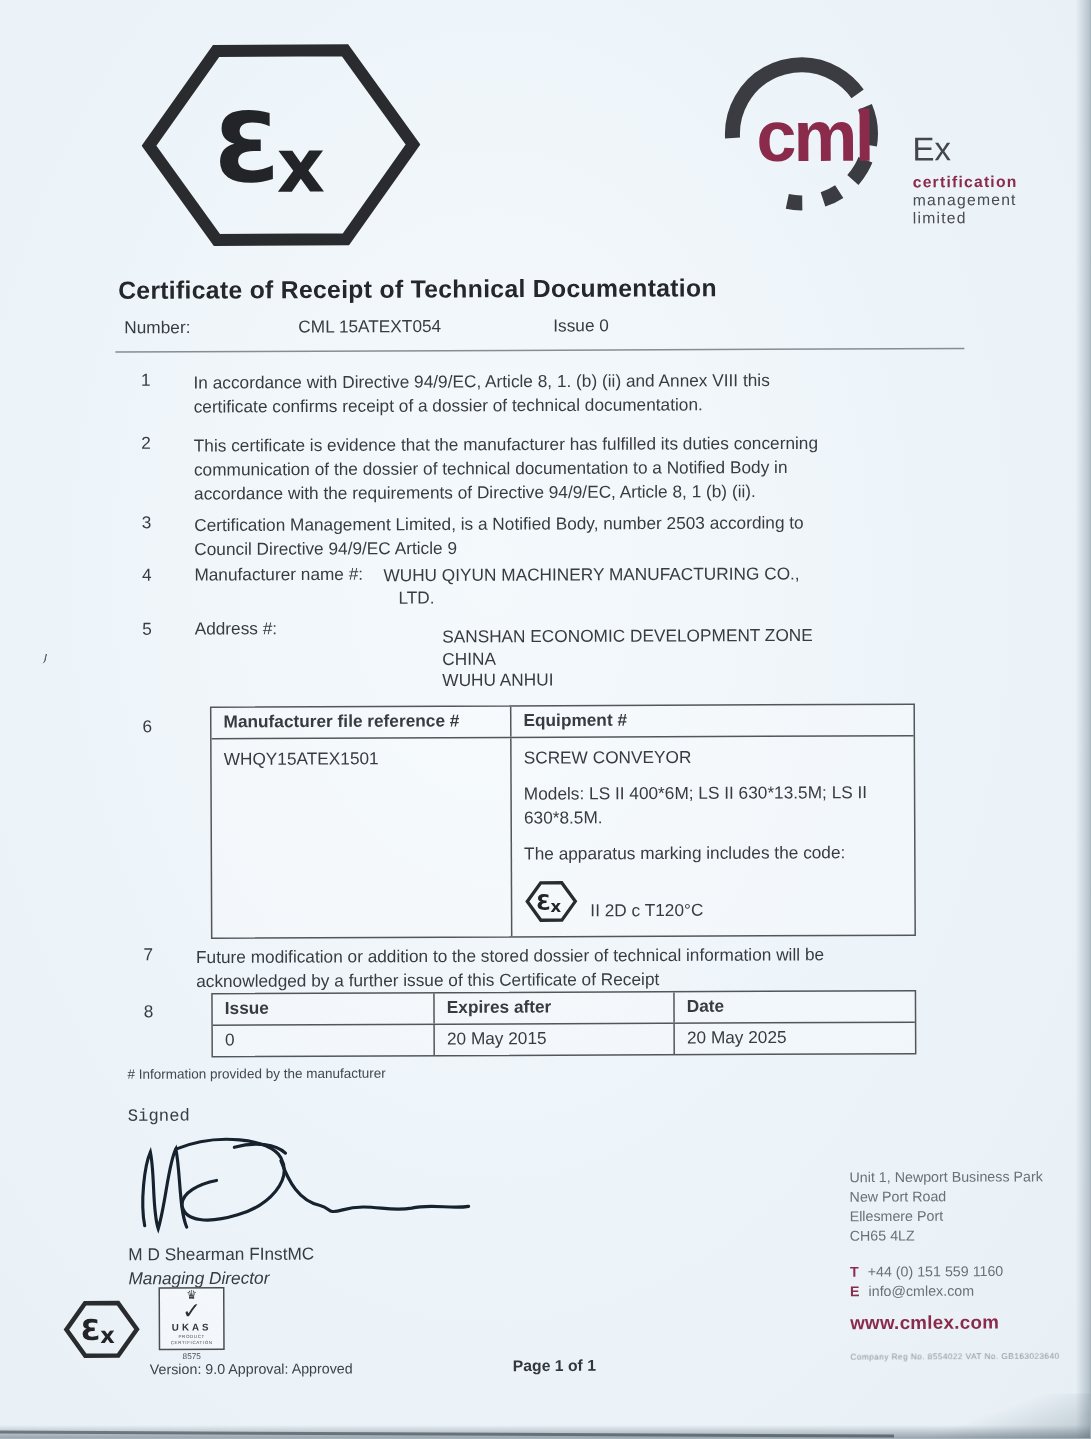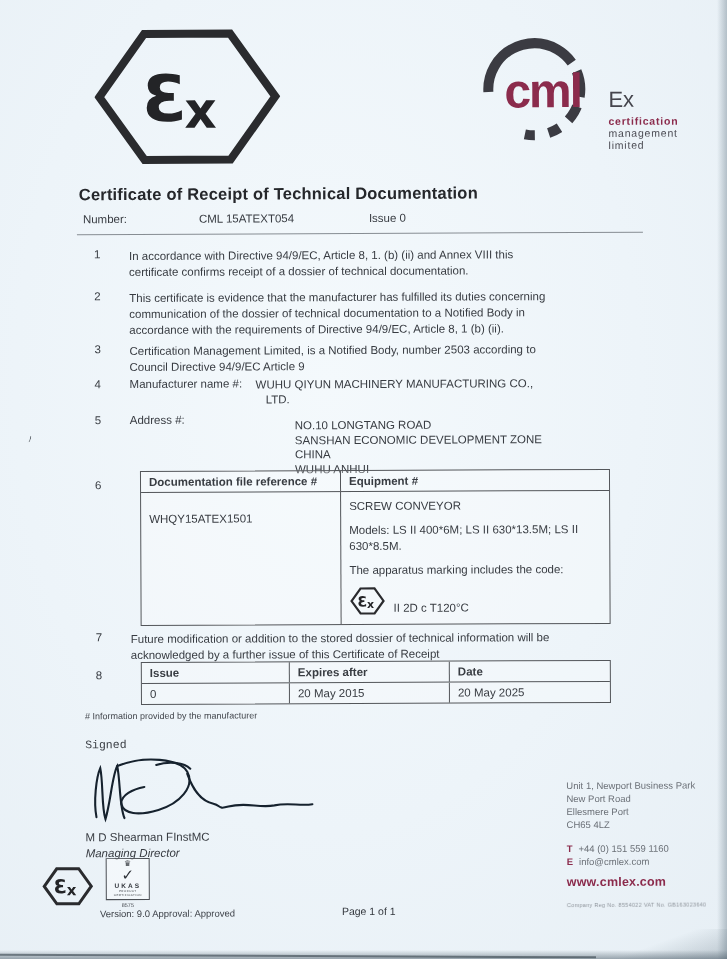--- a/index.html
+++ b/index.html
@@ -64,21 +64,21 @@
   .ex-hex-bottom{left:40px;top:864px;}
   .ukas-mark{left:104px;top:857px;width:44px;text-align:center;}
   .ukas-box{border:1px solid #4a4e54;padding:1px 0 2px 0;background:rgba(255,255,255,.4);}
   .ukas-crown{font-size:8px;line-height:8px;color:#3a3e44;}
   .ukas-check{font-size:15px;line-height:14px;font-weight:bold;color:#2c3036;}
   .ukas-word{font-size:6.5px;font-weight:bold;letter-spacing:2px;color:#33373d;}
   .ukas-sub{font-size:3px;letter-spacing:.4px;color:#4a4e54;}
   .ukas-num{font-size:5.5px;color:#4a4e54;margin-top:2px;}
 
   .version-line{left:98px;top:907px;font-size:9.5px;color:#3f434a;text-align:right;}
-  .page-indicator{left:340px;top:905px;font-size:10.5px;font-weight:normal;color:#33373d;}
+  .page-indicator{left:340px;top:905px;font-size:10.5px;font-weight:bold;color:#33373d;}
 
   
   .contact{left:565px;top:780px;font-size:9.5px;line-height:13px;color:#6b7077;}
   .contact .tel-row{margin-top:11px;}
   .contact .lbl{color:#8b2b4c;font-weight:bold;margin-right:6px;}
   .contact .site{color:#8b2b4c;font-weight:bold;font-size:12.5px;margin-top:8px;letter-spacing:.2px;}
   .contact .reg{font-size:5.5px;color:#8d939a;margin-top:10px;filter:blur(.3px);letter-spacing:.3px;}
 
   
   .stray-mark{left:27px;top:434px;width:3px;height:7px;border-right:1.5px solid #5a6067;border-radius:0 0 3px 0;transform:rotate(12deg);}
@@ -140,34 +140,33 @@
     <div class="clause-num" style="top:377px">4</div>
     <div class="abs label" style="left:130px;top:377px">Manufacturer name #:</div>
     <div class="abs value-block" style="left:256px;top:377px">
       <div>WUHU QIYUN MACHINERY MANUFACTURING CO.,</div>
       <div style="margin-left:10px">LTD.</div>
     </div>
 
     <div class="clause-num" style="top:413px">5</div>
     <div class="abs label" style="left:130px;top:413px">Address #:</div>
     <div class="abs value-block" style="left:295px;top:418px;line-height:14.5px">
-      <div>NO.10 LONGTANG ROAD</div>
       <div>SANSHAN ECONOMIC DEVELOPMENT ZONE</div>
       <div>CHINA</div>
       <div>WUHU ANHUI</div>
     </div>
 
     <div class="clause-num" style="top:478px">6</div>
     <div class="tbl file-tbl">
       <div class="row">
-        <div class="cell hdr c1">Documentation file reference #</div>
+        <div class="cell hdr c1">Manufacturer file reference #</div>
         <div class="cell hdr c2">Equipment #</div>
       </div>
       <div class="row">
-        <div class="cell c1" style="padding-top:20px">WHQY15ATEX1501</div>
+        <div class="cell c1" style="padding-top:8px">WHQY15ATEX1501</div>
         <div class="cell c2" style="padding-top:8px;padding-bottom:8px">
           <div class="equip-para">SCREW CONVEYOR</div>
           <div style="line-height:16px;margin-bottom:10px">
             <div>Models: LS II 400*6M; LS II 630*13.5M; LS II</div>
             <div>630*8.5M.</div>
           </div>
           <div class="equip-para">The apparatus marking includes the code:</div>
           <div class="marking-row">
             <svg width="36" height="30" viewBox="0 0 36 30">
               <polygon points="2,15 11,2.5 25,2.5 34,15 25,27.5 11,27.5" fill="none" stroke="#2a2b2e" stroke-width="2.2"></polygon>

